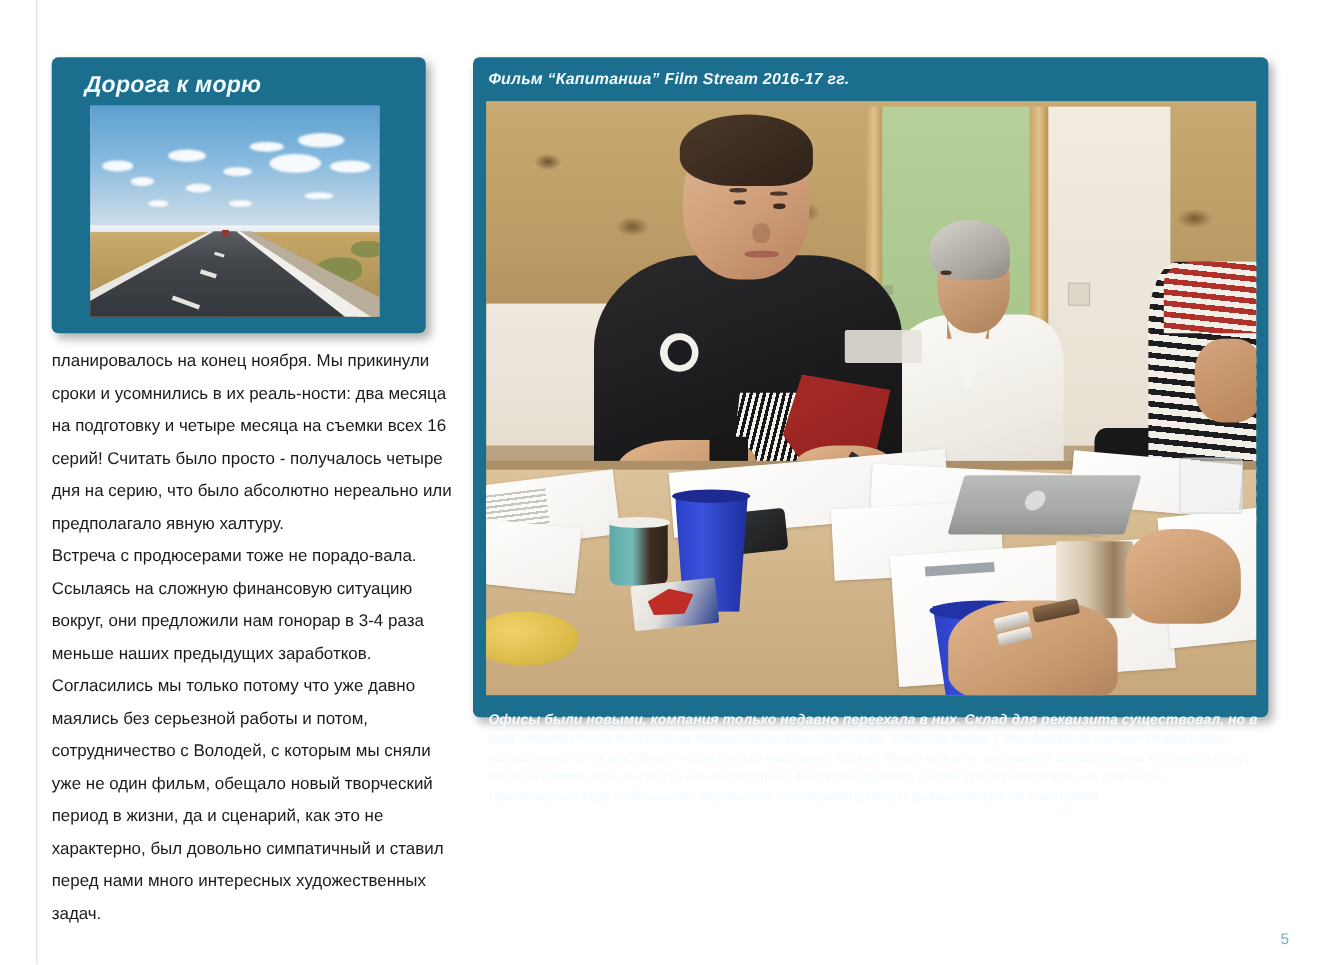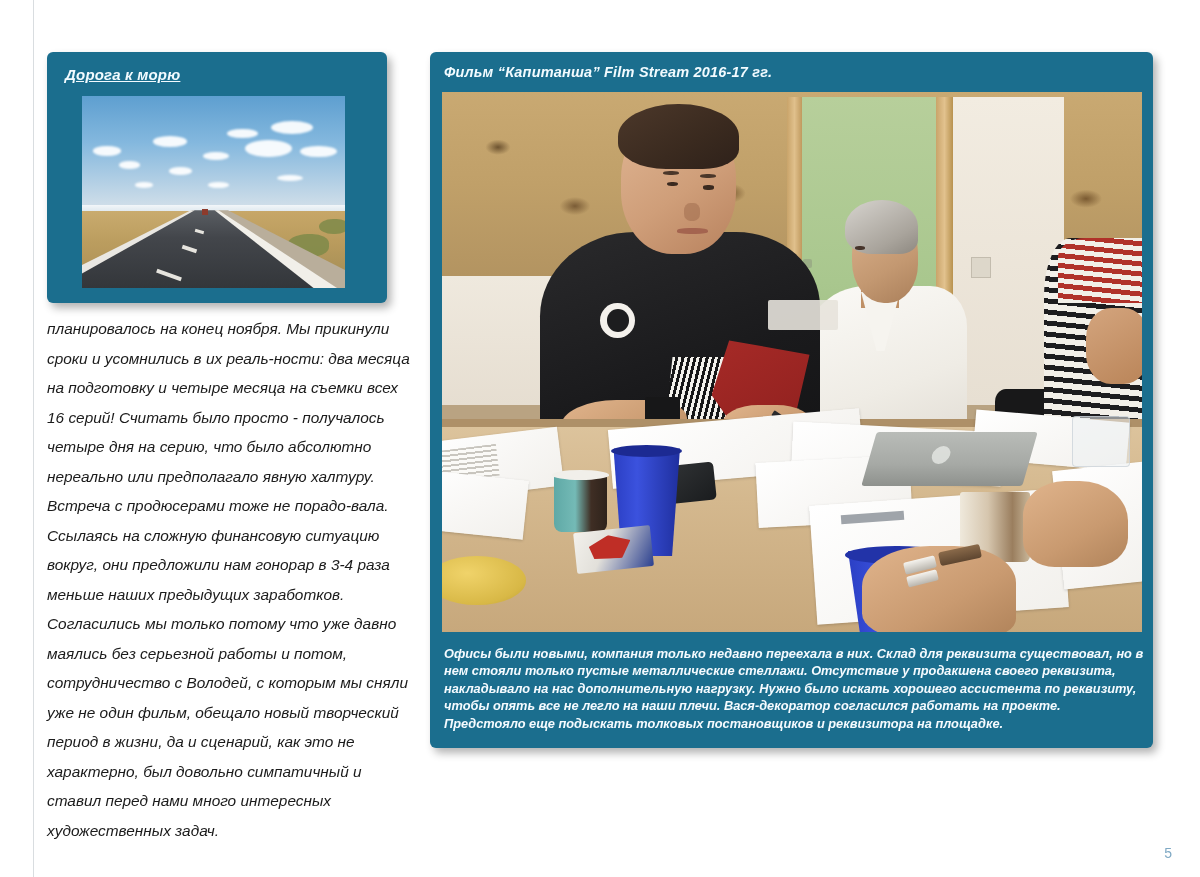--- a/index.html
+++ b/index.html
@@ -43,24 +43,23 @@
 
   
   #left-panel {
     left: 47px;
     top: 52px;
     width: 340px;
     height: 251px;
   }
   #left-panel .panel-title {
     position: absolute;
-    left: 18px;
+    left: 30px;
     top: 14px;
-    font-size: 15px;
-    text-decoration: underline;
+    font-size: 21px;
   }
   #road-photo {
     position: absolute;
     left: 35px;
     top: 44px;
     width: 263px;
     height: 192px;
     overflow: hidden;
     background: #9fb7cf;
   }
@@ -139,28 +138,28 @@
   
   #article-text {
     position: absolute;
     left: 47px;
     top: 314px;
     width: 372px;
     font-size: 15.4px;
     line-height: 29.5px;
     color: #1b1b1b;
   }
-  #article-text p { margin: 0; font-style: italic; }
+  #article-text p { margin: 0; }
 
   
   #right-panel {
     left: 430px;
     top: 52px;
     width: 723px;
-    height: 696px;
+    height: 600px;
   }
   #right-panel .panel-title {
     position: absolute;
     left: 14px;
     top: 12px;
     font-size: 14.5px;
   }
   #meeting-photo {
     position: absolute;
     left: 12px;

